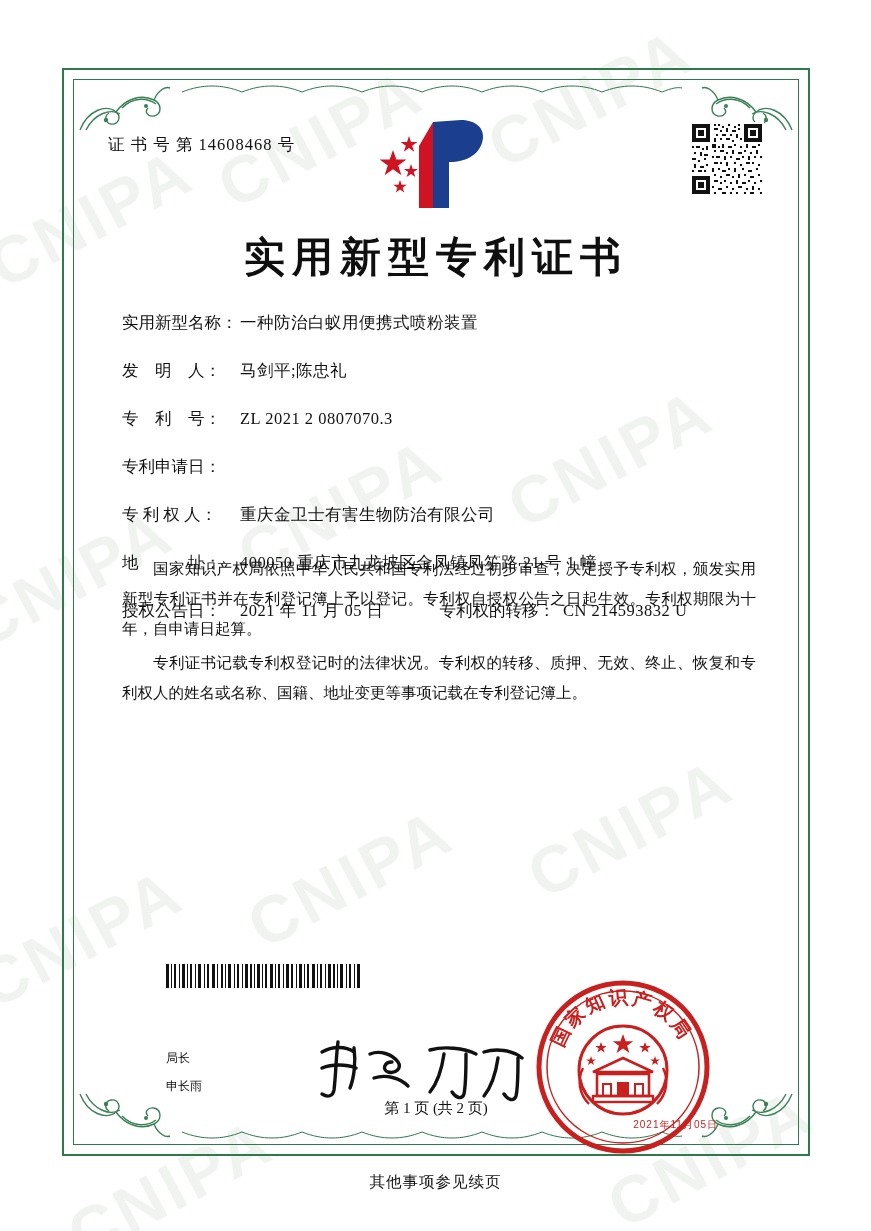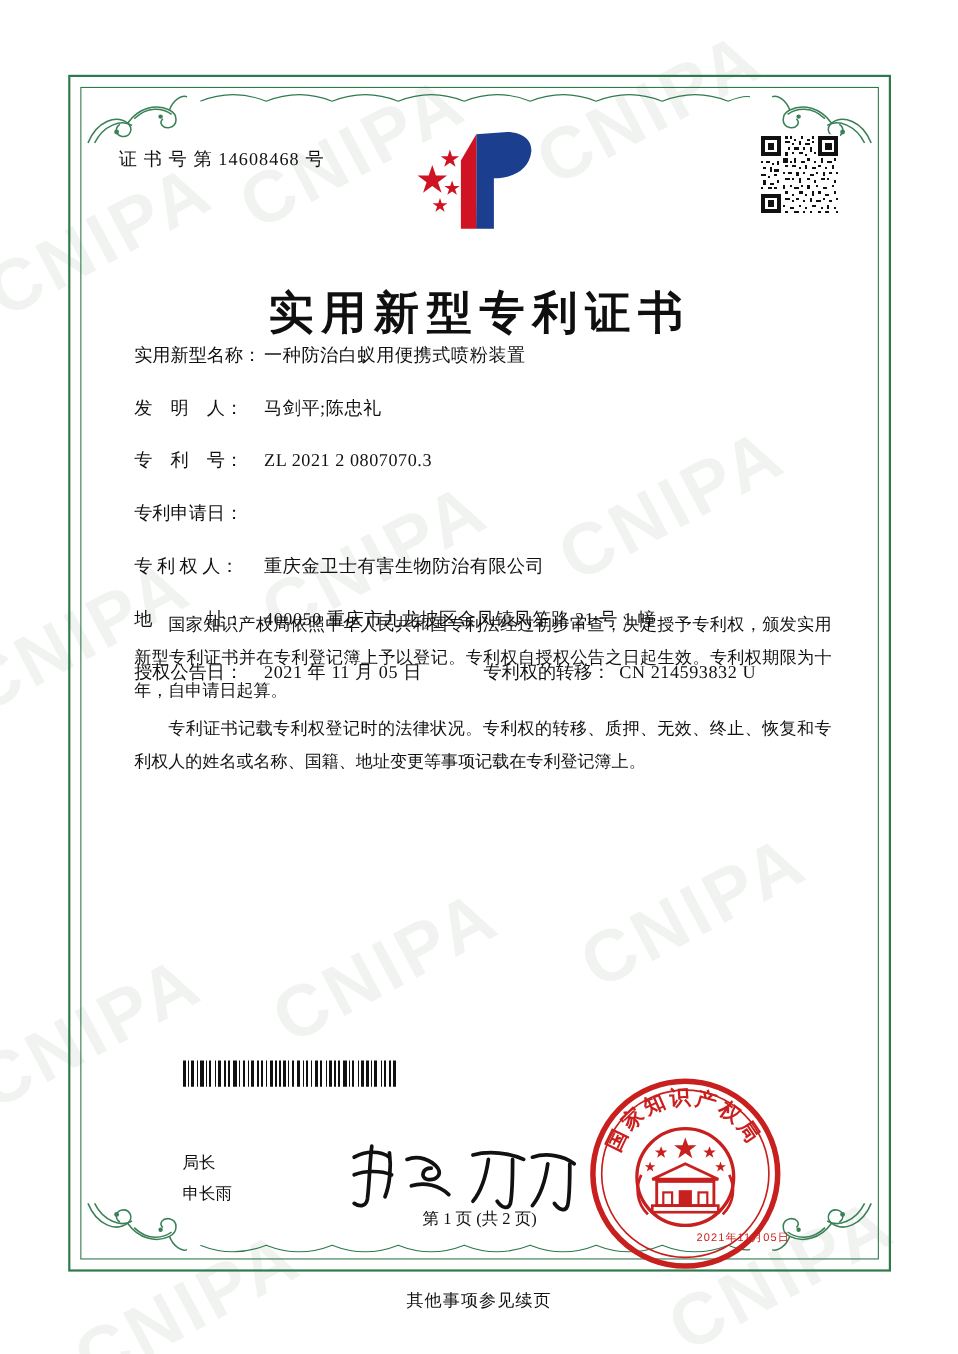--- a/index.html
+++ b/index.html
@@ -122,21 +122,20 @@
     position: absolute;
     top: 108px;
     left: 0;
     right: 0;
     text-align: center;
     font-size: 41px;
     font-weight: bold;
     letter-spacing: 7px;
     color: #0f0f0f;
     font-family: "Liberation Serif", "DejaVu Serif", serif;
-    margin-top: 27px;
   }
 
   
   .fields {
     position: absolute;
     top: 190px;
     left: 14px;
     right: 8px;
   }
   .field-row {
@@ -188,21 +187,21 @@
     top: 842px;
     width: 196px;
     height: 24px;
   }
 
   
   .sig-block {
     position: absolute;
     left: 58px;
     top: 922px;
-    font-size: 15px;
+    font-size: 12px;
     line-height: 28px;
     color: #111;
   }
   .sig-script {
     position: absolute;
     left: 200px;
     top: 912px;
     width: 230px;
     height: 70px;
     color: #111;

